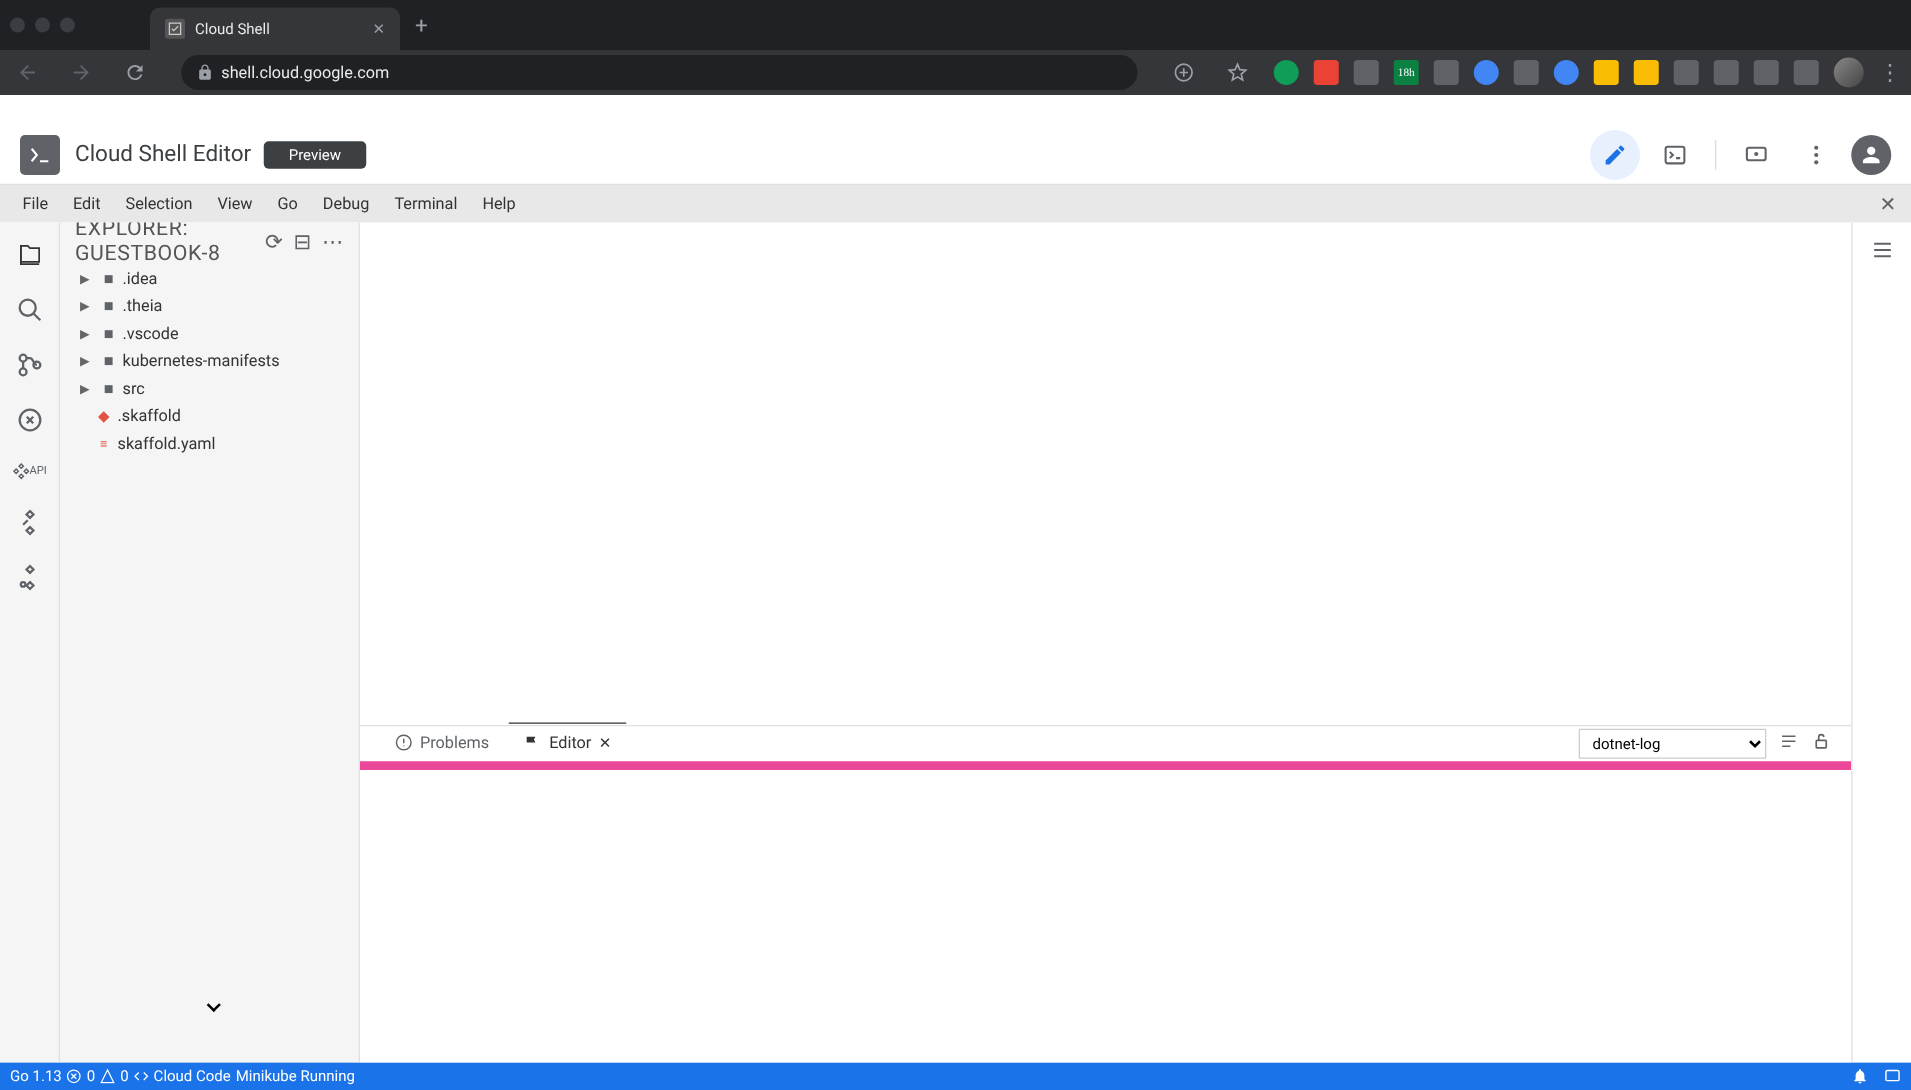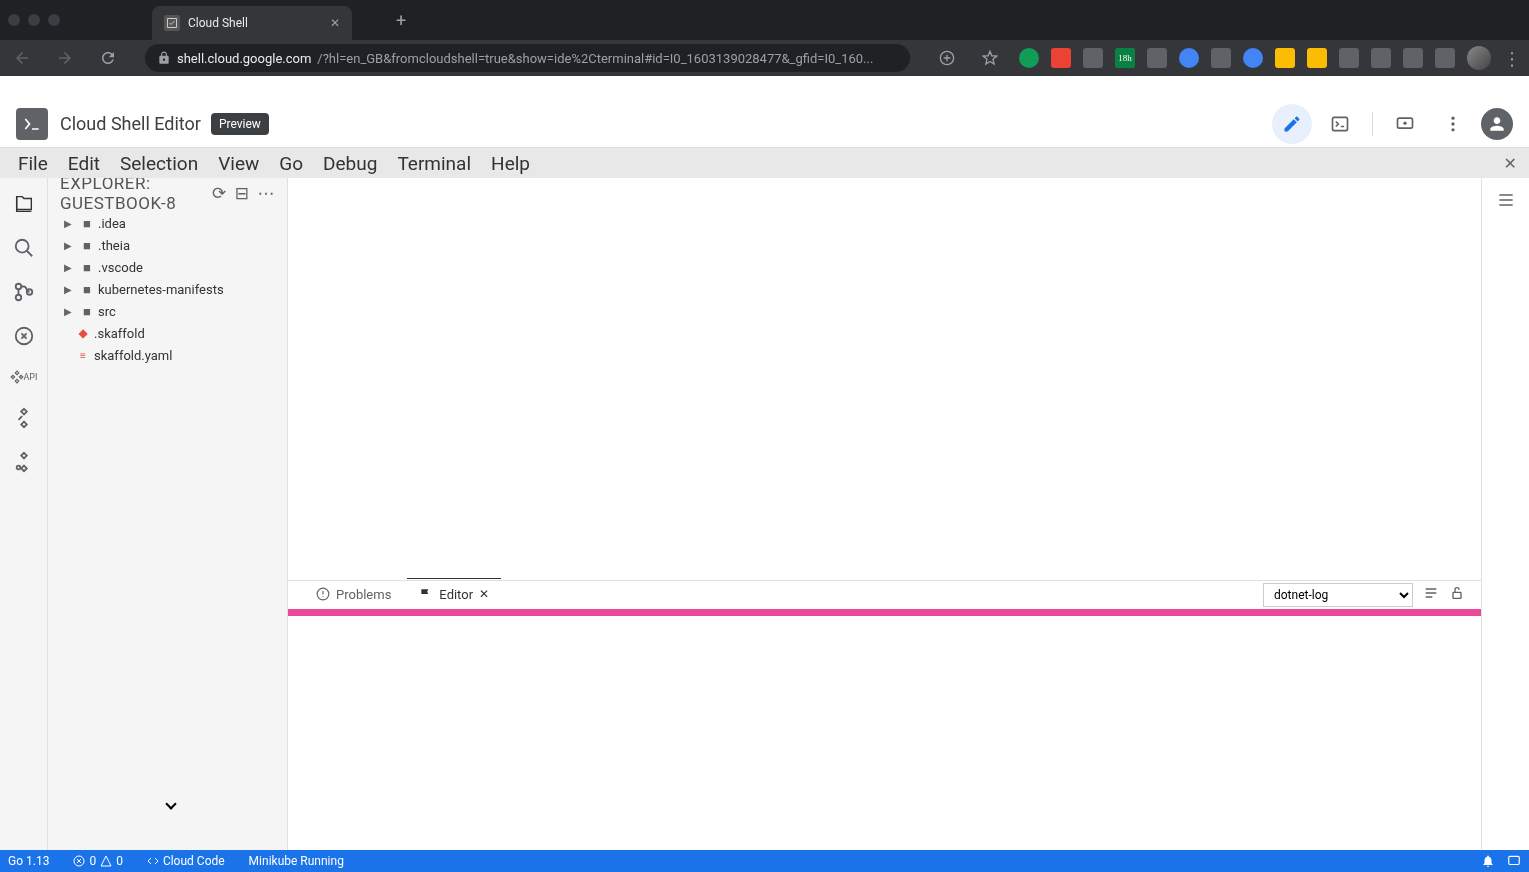--- a/index.html
+++ b/index.html
@@ -1,19 +1,19 @@
 <!DOCTYPE html>
 <html><head>
 <meta charset="utf-8">
 <style>
 * { margin: 0; padding: 0; box-sizing: border-box; font-family: -apple-system, BlinkMacSystemFont, "Segoe UI", Roboto, Arial, sans-serif; }
 body { width: 1529px; height: 872px; overflow: hidden; background: #fff; display: flex; flex-direction: column; }
 
 
-.browser-top { background: #202124; height: 40px; display: flex; align-items: center; padding: 0 8px; gap: 32px; }
+.browser-top { background: #202124; height: 40px; display: flex; align-items: center; padding: 0 8px; }
 .traffic-lights { display: flex; gap: 8px; margin-right: 60px; }
 .traffic-light { width: 12px; height: 12px; border-radius: 50%; background: #3a3d41; }
 .tab { background: #35363a; height: 34px; margin-top: 6px; border-radius: 8px 8px 0 0; display: flex; align-items: center; padding: 0 12px; color: #e8eaed; font-size: 12px; gap: 8px; min-width: 200px; }
 .tab-icon { width: 16px; height: 16px; background: #555; border-radius: 2px; display: flex; align-items: center; justify-content: center; }
 .tab-icon svg { width: 12px; height: 12px; fill: #ccc; }
 .tab-close { margin-left: auto; cursor: pointer; color: #9aa0a6; }
 .new-tab { color: #9aa0a6; font-size: 18px; margin-left: 12px; cursor: pointer; }
 
 .browser-toolbar { background: #35363a; height: 36px; display: flex; align-items: center; padding: 0 8px; gap: 15px; }
 .nav-btn { width: 28px; height: 28px; display: flex; align-items: center; justify-content: center; color: #9aa0a6; cursor: pointer; border-radius: 50%; }
@@ -29,30 +29,30 @@
 .ext-gray { background: #5f6368; }
 .ext-badge { background: #0b8043; color: #fff; font-size: 9px; padding: 1px 2px; border-radius: 2px; display: flex; align-items: center; justify-content: center; font-family: Liberation Serif, serif; }
 .ext-menu { color: #9aa0a6; font-size: 18px; }
 .avatar-btn { width: 24px; height: 24px; border-radius: 50%; background: linear-gradient(135deg, #888, #444); }
 
 
 .app-header { height: 48px; background: #fff; display: flex; align-items: center; padding: 0 16px; border-bottom: 1px solid #e0e0e0; margin-top: 24px; }
 .app-logo { width: 32px; height: 32px; background: #5f6368; border-radius: 4px; display: flex; align-items: center; justify-content: center; margin-right: 12px; }
 .app-logo svg { width: 20px; height: 20px; fill: #fff; }
 .app-title { font-size: 18px; color: #3c4043; font-weight: 400; }
-.preview-badge { background: #3c4043; color: #fff; font-size: 12px; padding: 4px 8px; border-radius: 4px; margin-left: 10px; }
+.preview-badge { background: #3c4043; color: #fff; font-size: 12px; padding: 4px 20px; border-radius: 4px; margin-left: 10px; }
 .header-right { margin-left: auto; display: flex; align-items: center; gap: 8px; }
 .header-btn { width: 40px; height: 40px; display: flex; align-items: center; justify-content: center; cursor: pointer; border-radius: 50%; color: #5f6368; }
 .header-btn.active { background: #e8f0fe; color: #1a73e8; }
 .header-divider { width: 1px; height: 24px; background: #dadce0; margin: 0 4px; }
 .header-avatar { width: 32px; height: 32px; border-radius: 50%; background: #5f6368; display: flex; align-items: center; justify-content: center; }
 
 
 .menu-bar { height: 30px; background: #e8e8e8; display: flex; align-items: center; padding: 0 8px; position: relative; }
-.menu-item { padding: 4px 10px; font-size: 19px; color: #333; cursor: pointer; }
+.menu-item { padding: 4px 10px; font-size: 13px; color: #333; cursor: pointer; }
 .menu-close { position: absolute; right: 12px; cursor: pointer; color: #5f6368; }
 
 
 .main-area { flex: 1; display: flex; overflow: hidden; position: relative; }
 .activity-bar { width: 48px; background: #f5f5f5; border-right: 1px solid #e0e0e0; display: flex; flex-direction: column; align-items: center; padding-top: 12px; gap: 16px; }
 .activity-item { width: 28px; height: 28px; display: flex; align-items: center; justify-content: center; cursor: pointer; color: #5f6368; border-radius: 4px; }
 .activity-item.active { color: #333; }
 .activity-item svg { width: 22px; height: 22px; }
 .activity-label { font-size: 9px; color: #5f6368; text-align: center; }
 
@@ -79,21 +79,21 @@
 .panel-tab-close { font-size: 12px; cursor: pointer; }
 .panel-right { margin-left: auto; display: flex; align-items: center; gap: 10px; }
 .panel-select { font-size: 12px; padding: 3px 6px; border: 1px solid #ccc; background: #fff; min-width: 150px; }
 .panel-icon { cursor: pointer; color: #5f6368; }
 .panel-body { flex: 1; background: #fff; }
 
 .right-rail { width: 48px; background: #fff; border-left: 1px solid #e0e0e0; display: flex; flex-direction: column; align-items: center; padding-top: 8px; }
 .right-rail-item { width: 28px; height: 28px; display: flex; align-items: center; justify-content: center; cursor: pointer; color: #5f6368; }
 
 
-.status-bar { height: 22px; background: #1a73e8; color: #fff; display: flex; align-items: center; padding: 0 8px; font-size: 12px; gap: 24px; }
+.status-bar { height: 22px; background: #1a73e8; color: #fff; display: flex; align-items: center; padding: 0 8px; font-size: 12px; gap: 4px; }
 .status-item { display: flex; align-items: center; gap: 4px; cursor: pointer; }
 .status-right { margin-left: auto; display: flex; gap: 12px; }
 
 .cursor { position: absolute; left: 165px; top: 798px; width: 12px; height: 16px; pointer-events: none; z-index: 9999; }
 .cursor::before { content: ''; position: absolute; border-left: 2px solid #000; border-bottom: 2px solid #000; width: 6px; height: 6px; transform: rotate(-45deg); top: 2px; left: 2px; }
 </style>
 </head>
 <body>
 
 <div class="browser-top">
@@ -129,21 +129,20 @@
   <div class="nav-btn">
       <svg width="18" height="18" viewBox="0 0 24 24" fill="currentColor">
         <path d="M17.65 6.35C16.2 4.9 14.21 4 12 4c-4.42 0-7.99 3.58-7.99 8s3.57 8 7.99 8c3.73 0 6.84-2.55 7.73-6h-2.08c-.82 2.33-3.04 4-5.65 4-3.31 0-6-2.69-6-6s2.69-6 6-6c1.66 0 3.14.69 4.22 1.78L13 11h7V4l-2.35 2.35z"></path>
       </svg>
     </div>
   <div class="url-bar">
     <svg width="14" height="14" viewBox="0 0 24 24" fill="currentColor">
         <path d="M18 8h-1V6c0-2.76-2.24-5-5-5S7 3.24 7 6v2H6c-1.1 0-2 .9-2 2v10c0 1.1.9 2 2 2h12c1.1 0 2-.9 2-2V10c0-1.1-.9-2-2-2zm-6 9c-1.1 0-2-.9-2-2s.9-2 2-2 2 .9 2 2-.9 2-2 2zm3.1-9H8.9V6c0-1.71 1.39-3.1 3.1-3.1 1.71 0 3.1 1.39 3.1 3.1v2z"></path>
       </svg>
     <span class="url-domain">shell.cloud.google.com</span>
-      <span>/?hl=en_GB&amp;fromcloudshell=true&amp;show=ide%2Cterminal#id=I0_1603139028477&amp;_gfid=I0_160...</span>
   </div>
   <div class="nav-btn">
       <svg width="16" height="16" viewBox="0 0 24 24" fill="currentColor">
         <circle cx="12" cy="12" r="10" fill="none" stroke="currentColor" stroke-width="2"></circle>
         <path d="M12 7v10M7 12h10" stroke="currentColor" stroke-width="2"></path>
       </svg>
     </div>
   <div class="nav-btn">
       <svg width="16" height="16" viewBox="0 0 24 24" fill="currentColor">
         <path d="M12 17.27L18.18 21l-1.64-7.03L22 9.24l-7.19-.61L12 2 9.19 8.63 2 9.24l5.46 4.73L5.82 21z" fill="none" stroke="currentColor" stroke-width="2"></path>

